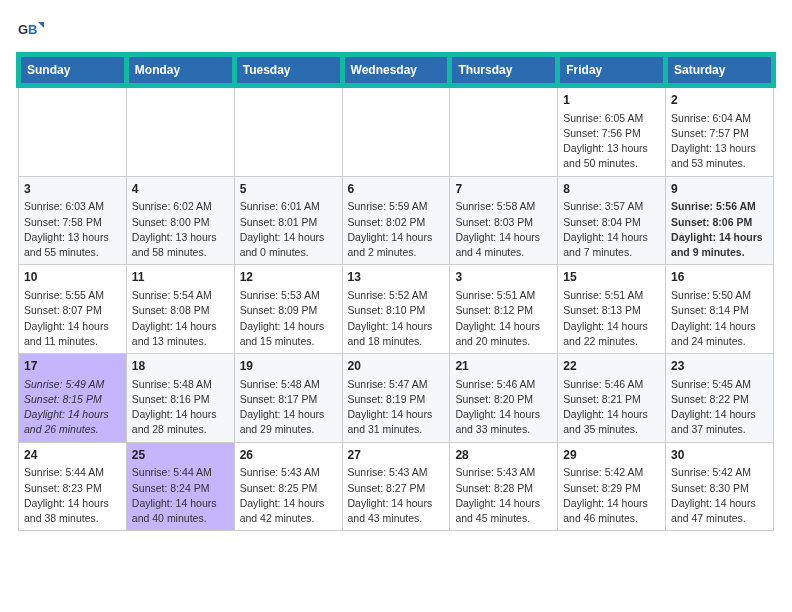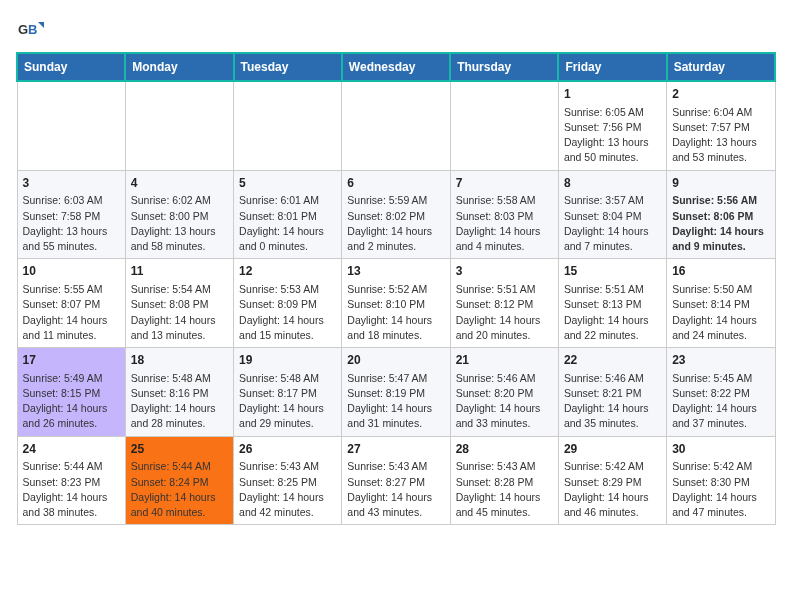--- a/index.html
+++ b/index.html
@@ -57,21 +57,21 @@
       margin-top: 8px;
       font-size: 11px;
     }
     .calendar-table th {
       background-color: #2b6cb0;
       color: #fff;
       text-align: left;
       padding: 6px 6px;
       font-size: 12px;
       font-weight: bold;
-      border: 2px solid #14b8a6;
+      border: 5px solid #14b8a6;
     }
     .calendar-table td {
       vertical-align: top;
       padding: 4px 5px;
       border: 1px solid #ccc;
       width: calc(100% / 7);
       min-height: 80px;
       background: #fff;
       line-height: 1.4;
     }
@@ -250,21 +250,21 @@
           <span class="day-number">16</span>
           <div class="day-info" style="white-space: pre-line;">Sunrise: 5:50 AM
 Sunset: 8:14 PM
 Daylight: 14 hours
 and 24 minutes.</div>
         </td>
       </tr>
       <tr>
         <td style="background: #c4b5fd;">
           <span class="day-number">17</span>
-          <div class="day-info" style="white-space: pre-line;">Sunrise: 5:49 AM
+          <div class="day-info" style="white-space: pre-line; font-style: italic;">Sunrise: 5:49 AM
 Sunset: 8:15 PM
 Daylight: 14 hours
 and 26 minutes.</div>
         </td>
         <td style="background: rgb(245, 247, 250);">
           <span class="day-number">18</span>
           <div class="day-info" style="white-space: pre-line;">Sunrise: 5:48 AM
 Sunset: 8:16 PM
 Daylight: 14 hours
 and 28 minutes.</div>
@@ -306,21 +306,21 @@
         </td>
       </tr>
       <tr>
         <td style="background: rgb(255, 255, 255);">
           <span class="day-number">24</span>
           <div class="day-info" style="white-space: pre-line;">Sunrise: 5:44 AM
 Sunset: 8:23 PM
 Daylight: 14 hours
 and 38 minutes.</div>
         </td>
-        <td style="background: #f97316;">
+        <td style="background: #c4b5fd;">
           <span class="day-number">25</span>
           <div class="day-info" style="white-space: pre-line;">Sunrise: 5:44 AM
 Sunset: 8:24 PM
 Daylight: 14 hours
 and 40 minutes.</div>
         </td>
         <td style="background: rgb(255, 255, 255);">
           <span class="day-number">26</span>
           <div class="day-info" style="white-space: pre-line;">Sunrise: 5:43 AM
 Sunset: 8:25 PM

